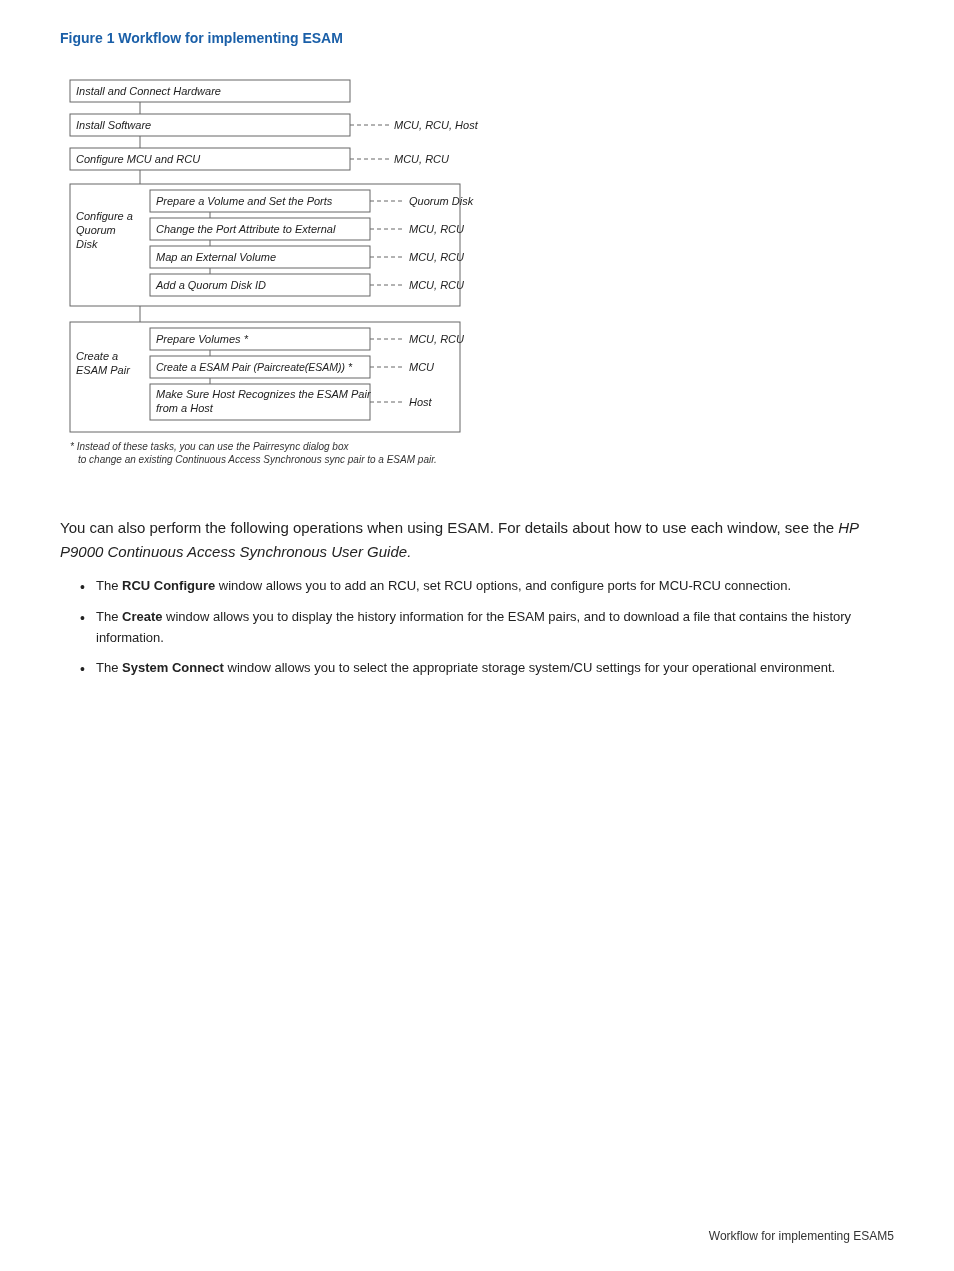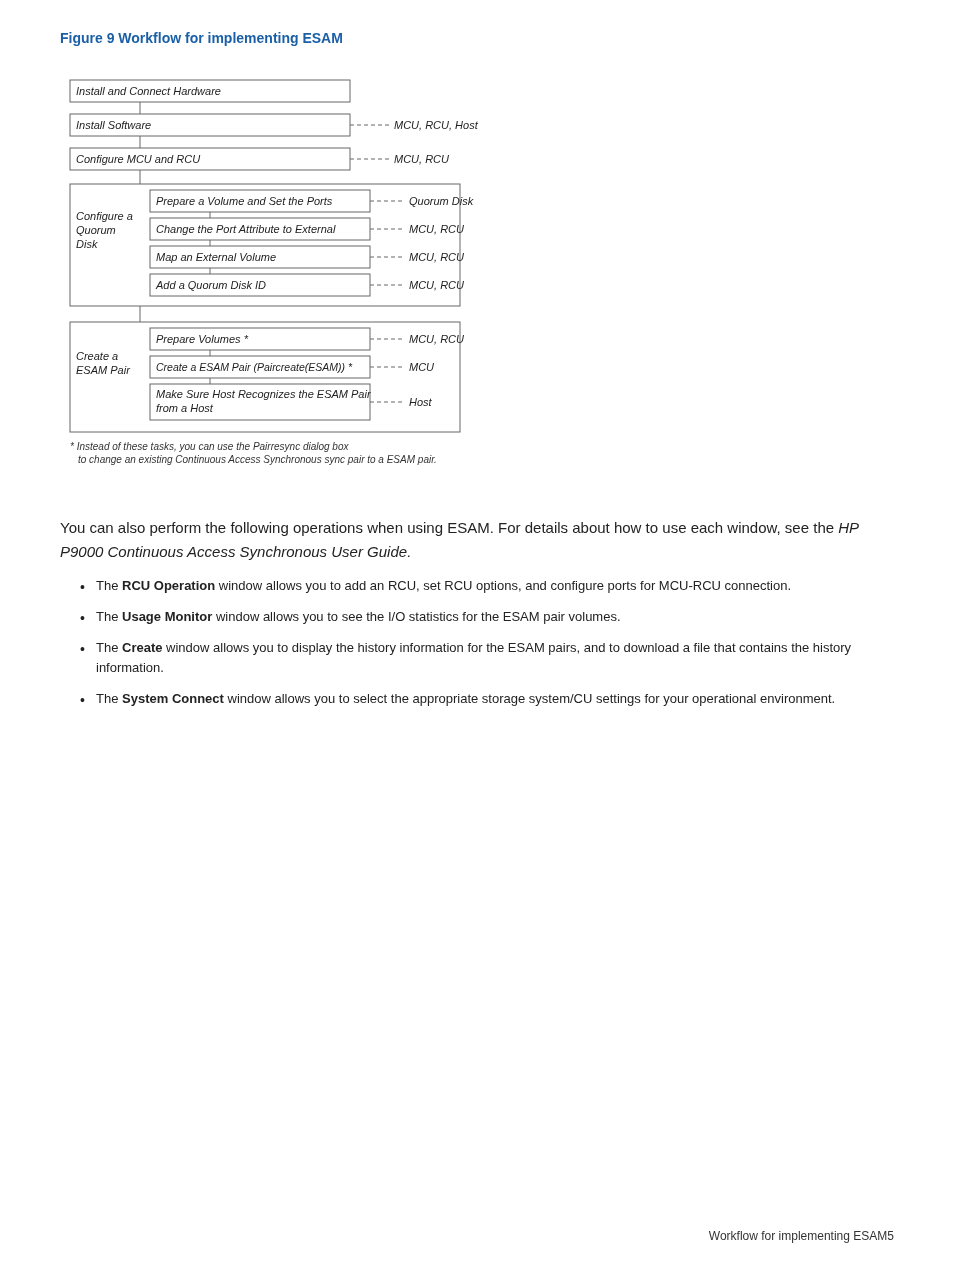--- a/index.html
+++ b/index.html
@@ -63,21 +63,21 @@
     .bold { font-weight: bold; }
 
     
     .workflow-svg {
       display: block;
     }
   </style>
 </head>
 <body>
 
-<div class="figure-title">Figure 9 Workflow for implementing ESAM</div>
+<div class="figure-title">Figure 1 Workflow for implementing ESAM</div>
 
 <div class="diagram-container">
   <svg class="workflow-svg" width="560" height="420" viewBox="0 0 560 420">
 
     <rect x="10" y="10" width="280" height="22" fill="white" stroke="#666" stroke-width="1"></rect>
     <text x="16" y="25" font-size="11" font-family="Arial,sans-serif" fill="#222">Install and Connect Hardware</text>
 
     <line x1="80" y1="32" x2="80" y2="44" stroke="#666" stroke-width="1"></line>
 
     <rect x="10" y="44" width="280" height="22" fill="white" stroke="#666" stroke-width="1"></rect>
@@ -156,24 +156,21 @@
     <text x="18" y="393" font-size="10" font-family="Arial,sans-serif" fill="#333">to change an existing Continuous Access Synchronous sync pair to a ESAM pair.</text>
   </svg>
 </div>
 
 <p class="body-text">
   You can also perform the following operations when using ESAM. For details about how to use each window, see the <em>HP P9000 Continuous Access Synchronous User Guide.</em>
 </p>
 
 <ul class="bullet-list">
   <li>
-    The <span class="bold">RCU Operation</span> window allows you to add an RCU, set RCU options, and configure ports for MCU-RCU connection.
-  </li>
-  <li>
-    The <span class="bold">Usage Monitor</span> window allows you to see the I/O statistics for the ESAM pair volumes.
+    The <span class="bold">RCU Configure</span> window allows you to add an RCU, set RCU options, and configure ports for MCU-RCU connection.
   </li>
   <li>
     The <span class="bold">Create</span> window allows you to display the history information for the ESAM pairs, and to download a file that contains the history information.
   </li>
   <li>
     The <span class="bold">System Connect</span> window allows you to select the appropriate storage system/CU settings for your operational environment.
   </li>
 </ul>
 
 <div style="position:fixed; bottom:28px; left:0; right:0; display:flex; justify-content:flex-end; padding:0 60px; font-size:12px; color:#333;">

